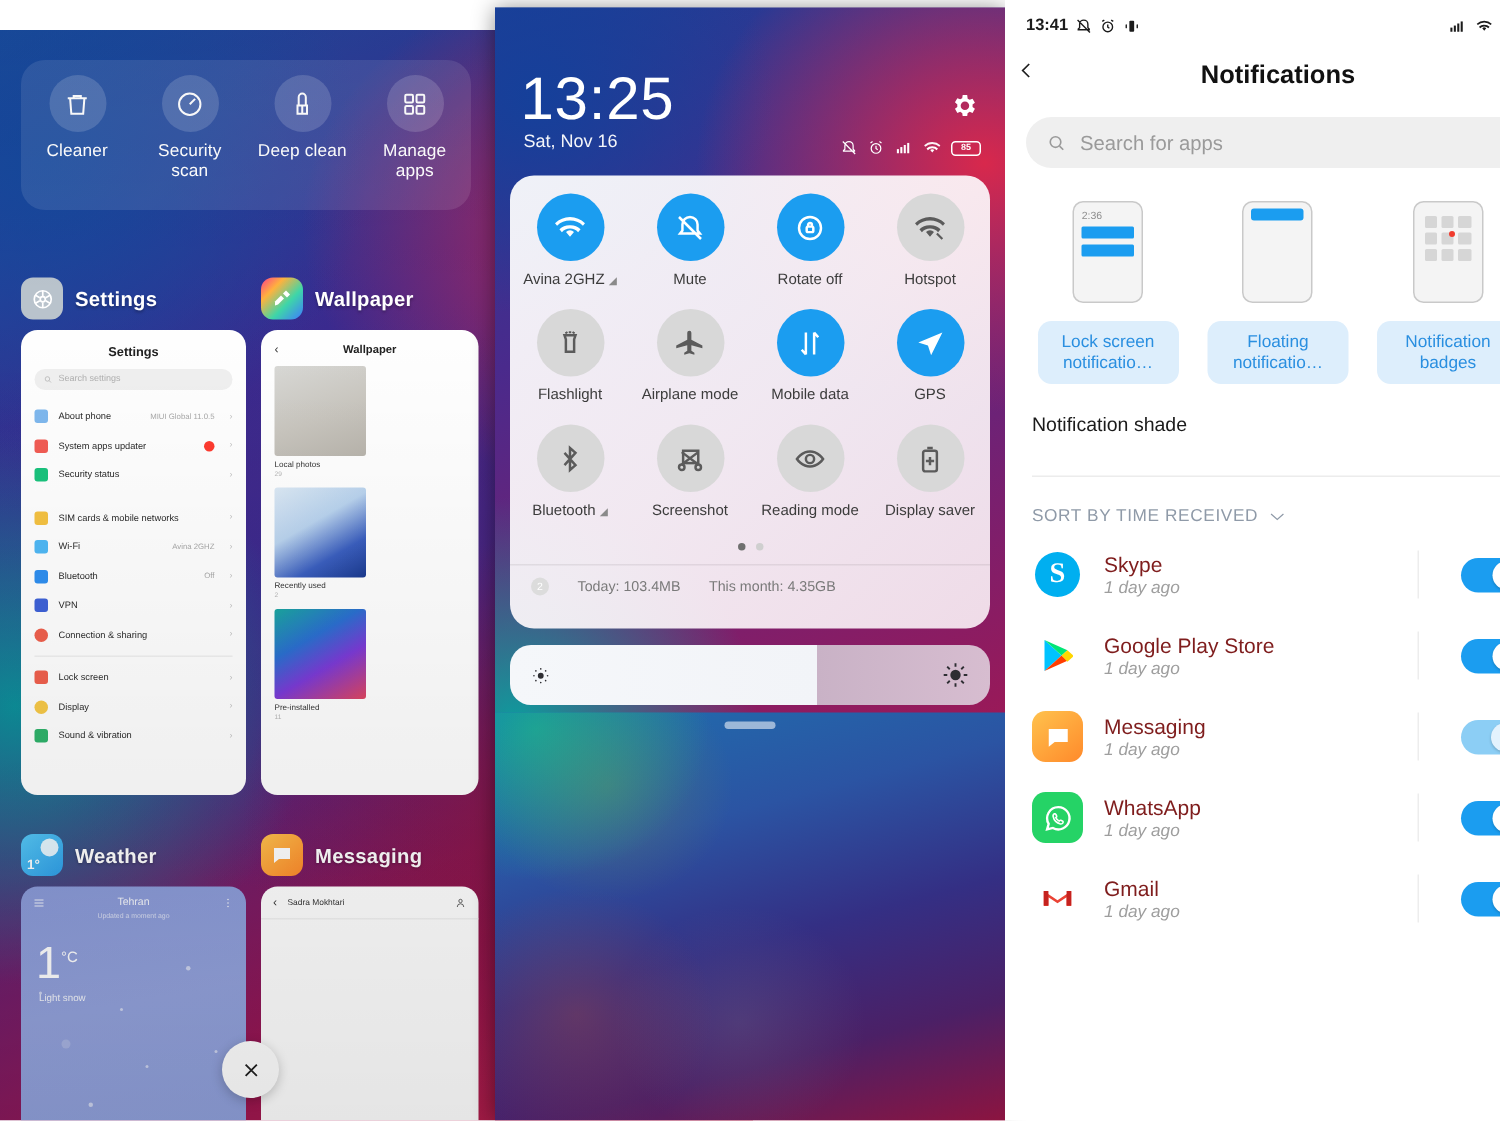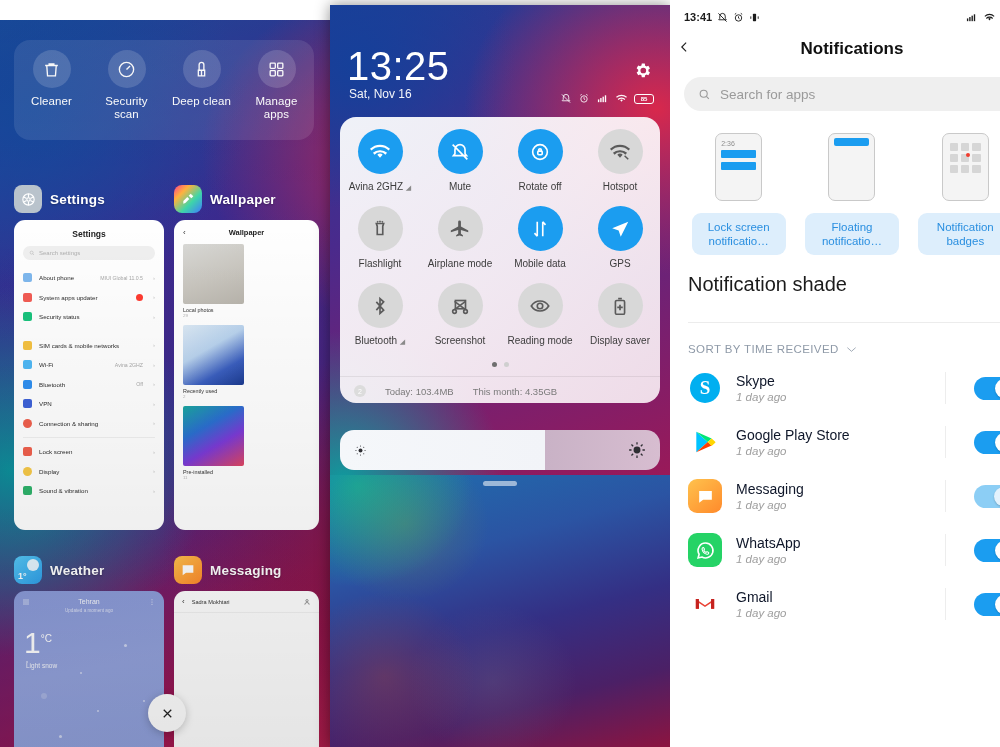--- a/index.html
+++ b/index.html
@@ -149,21 +149,21 @@
   .qs-c svg.st { fill: none; stroke: #5b5b5b; stroke-width: 1.8; }
   .qs-c.on svg.st { stroke: #fff; }
   .qs-c svg.fl { fill: #5b5b5b; }
   .qs-c.on svg.fl { fill: #fff; }
   .qs-lbl { font-size: 10px; color: #3c3c3c; }
   .qs-lbl .tri { font-size: 7px; color:#8a8a8a; }
   .qs-dots { display: flex; justify-content: center; gap: 7px; padding: 2px 0 9px; }
   .qs-dots i { width: 5px; height: 5px; border-radius: 50%; background: #cfcfcf; display: block; }
   .qs-dots i.act { background: #6f6f6f; }
   .qs-data { border-top: 1px solid rgba(0,0,0,0.07); display: flex; align-items: center;
-             gap: 7px; padding: 8px 0 6px 14px; font-size: 9.5px; color: #7a7a7a; }
+             gap: 7px; padding: 8px 0 22px 14px; font-size: 9.5px; color: #7a7a7a; }
   .qs-data .dico { width: 12px; height: 12px; border-radius: 50%; background: #dcdcdc;
                    color:#fff; font-size:7px; display:flex; align-items:center; justify-content:center; }
   .qs-data span + span { margin-left: 12px; }
 
   .bright {
     position: absolute; left: 10px; top: 425px; width: 320px; height: 40px; border-radius: 14px;
     background: linear-gradient(90deg, #f5f7fa 0%, #f2f4f8 64%, #c9b2c6 64.01%, #d7bdd0 100%);
     display: flex; align-items: center; justify-content: space-between; padding: 0 14px;
   }
   .bright svg { fill: #2e2e33; }
@@ -202,32 +202,32 @@
   .ph-bar.top { margin: -1px -1px 0; border-radius: 0; }
   .badge-grid { display: grid; grid-template-columns: repeat(3, 1fr); gap: 3px; padding: 2px 1px; }
   .badge-grid i { display:block; height: 8px; background: #d6d6d6; border-radius: 1px; position: relative; }
   .badge-grid i.dot::after { content:""; position:absolute; right:-1px; top:-1px; width:4px; height:4px;
                              border-radius:50%; background:#f03c2e; }
   .prev-chip { background: #ddeefc; border-radius: 9px; color: #2a8fe0; font-size: 11.5px;
                line-height: 14px; padding: 7px 4px; }
 
   .rp-item { display: flex; align-items: center; justify-content: space-between;
              padding: 18px 18px 18px 18px; }
-  .rp-item-lbl { font-size: 20px; color: #1b1b1b; }
+  .rp-item-lbl { font-size: 13px; color: #1b1b1b; }
   .rp-item-chev { font-size: 15px; color: #9a9a9a; }
   .rp-hr { height: 1px; background: #ececec; margin: 8px 18px 0; }
   .rp-sort { display: flex; align-items: center; gap: 7px; padding: 20px 18px 6px;
              font-size: 11.5px; color: #8f9aa8; letter-spacing: .4px; }
   .rp-sort svg { width: 11px; height: 7px; stroke: #8f9aa8; stroke-width: 1.8; fill: none; }
 
   .app-row { display: flex; align-items: center; padding: 10px 18px; gap: 14px; }
   .app-ico { width: 34px; height: 34px; border-radius: 9px; flex: none;
              display: flex; align-items: center; justify-content: center; overflow: hidden; position: relative; }
   .app-meta { flex: 1; min-width: 0; }
-  .app-name { font-size: 14px; color: #0f172a; }
+  .app-name { font-size: 14px; color: #7f1d1d; }
   .app-time { font-size: 11.5px; color: #9e9e9e; margin-top: 2px; font-style: italic; }
   .app-sep { width: 1px; height: 32px; background: #ededed; margin-right: 14px; }
   .sw { width: 42px; height: 23px; border-radius: 12px; background: #1b9df0; position: relative; flex: none; }
   .sw.partial { background: #8ccef5; }
   .sw i { position: absolute; top: 2px; right: 2px; width: 19px; height: 19px;
           border-radius: 50%; background: #fff; display: block; box-shadow: 0 1px 2px rgba(0,0,0,.2); }
   .sw.partial i { background: #e3f2fd; right: 3px; }
 </style>
 </head>
 <body>

